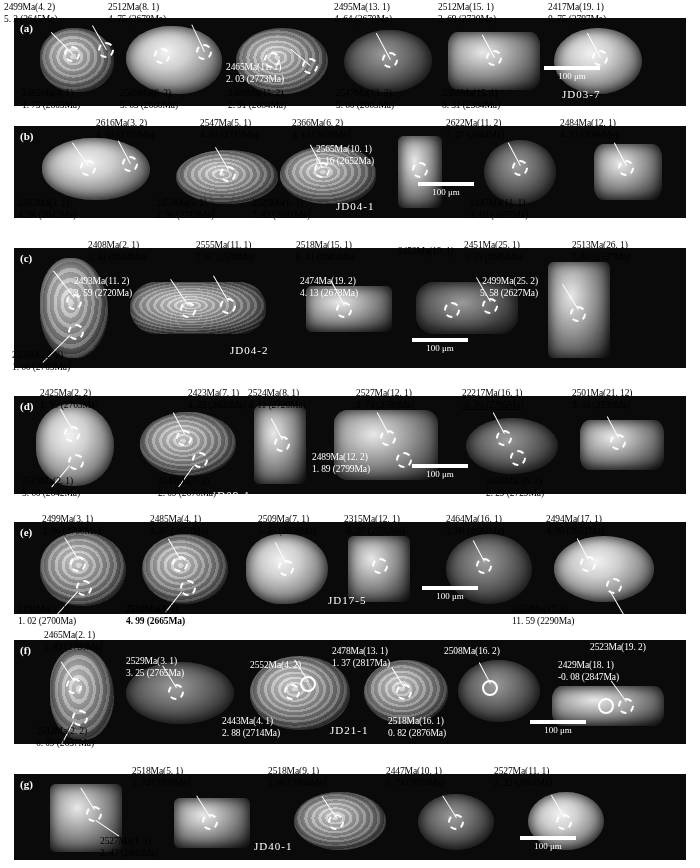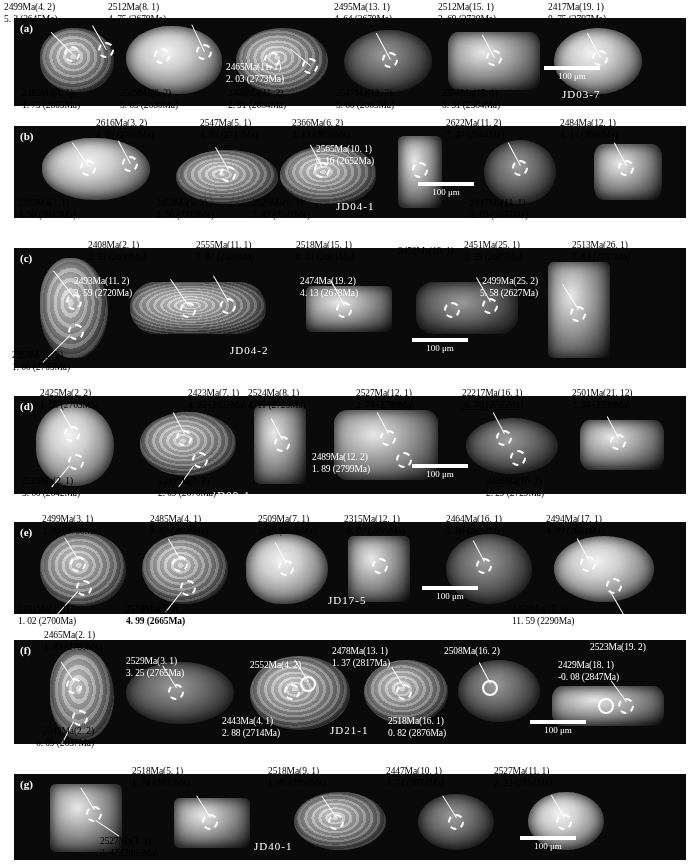--- a/index.html
+++ b/index.html
@@ -341,21 +341,21 @@
   <div class="lbl w" style="left:332px;top:646px;">2478Ma(13. 1)
 1. 37 (2817Ma)</div>
   <div class="lbl w" style="left:444px;top:646px;">2508Ma(16. 2)</div>
   <div class="lbl w" style="left:526px;top:660px;margin-left:32px;">2429Ma(18. 1)
 -0. 08 (2847Ma)</div>
   <div class="lbl w" style="left:590px;top:642px;">2523Ma(19. 2)</div>
   <div class="lbl w" style="left:222px;top:716px;">2443Ma(4. 1)
 2. 88 (2714Ma)</div>
   <div class="lbl w" style="left:388px;top:716px;">2518Ma(16. 1)
 0. 82 (2876Ma)</div>
-  <div class="lbl" style="left:36px;top:726px;text-align:right;">2542Ma(2. 2)
+  <div class="lbl" style="left:36px;top:726px;">2542Ma(2. 2)
 6. 09 (2637Ma)</div>
 
   <div class="panel" style="left:14px;top:774px;width:672px;height:86px;">
     <div class="pl" style="left:6px;top:4px;">(g)</div>
     <div class="grain prism2" style="left:36px;top:10px;width:72px;height:68px;"></div>
     <div class="grain prism2" style="left:160px;top:24px;width:76px;height:50px;"></div>
     <div class="grain zoned" style="left:280px;top:18px;width:92px;height:58px;border-radius:50%;"></div>
     <div class="grain dark" style="left:404px;top:20px;width:76px;height:56px;border-radius:50%;"></div>
     <div class="grain bright" style="left:514px;top:18px;width:76px;height:58px;border-radius:50%;"></div>
 

